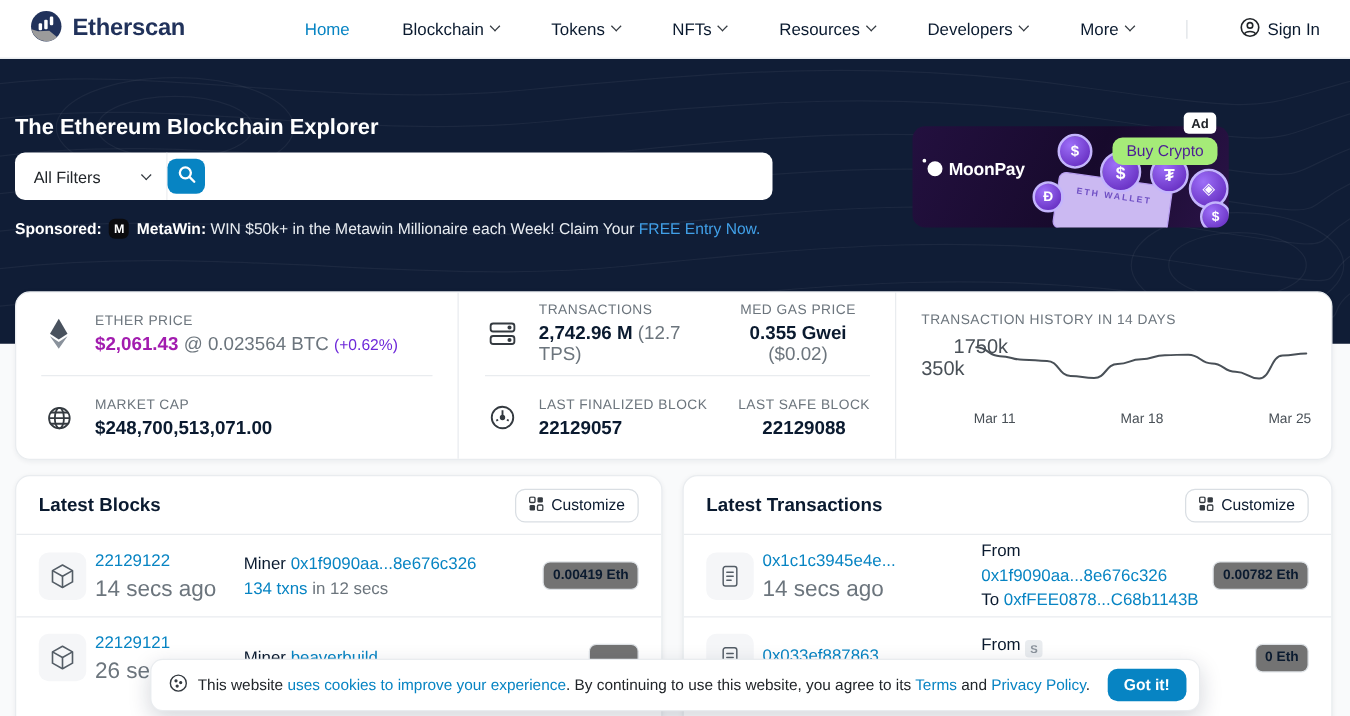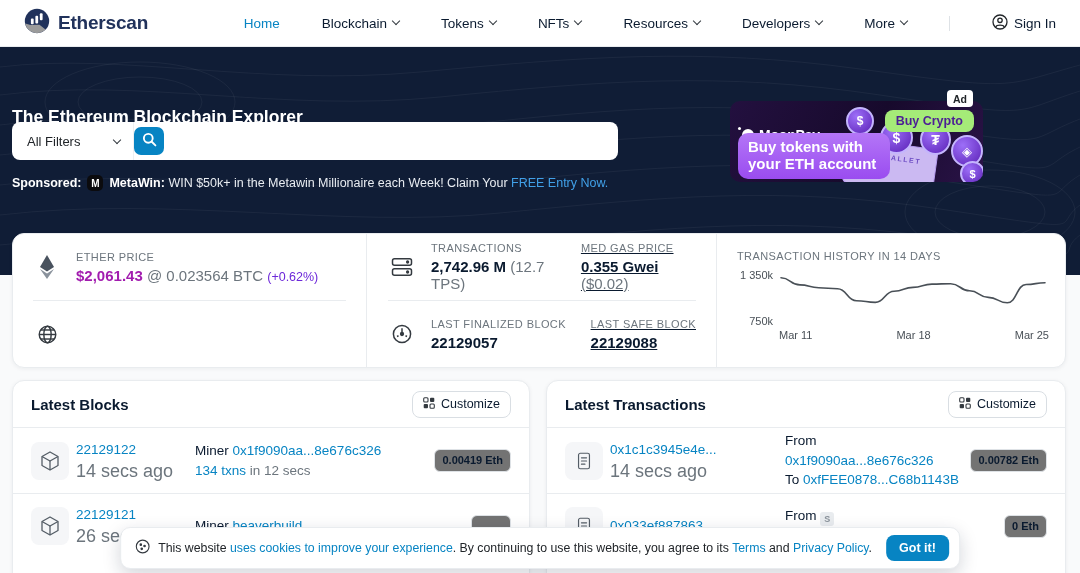--- a/index.html
+++ b/index.html
@@ -26,21 +26,21 @@
   .nav-item { color:#0a1a2f; display:flex; align-items:center; }
   .nav-item.active { color:#0784c3; }
   .chev { width:6px; height:6px; border-right:1.5px solid #343a40; border-bottom:1.5px solid #343a40;
           transform:rotate(45deg); display:inline-block; margin-left:6px; margin-top:-4px; }
   .vdiv { width:1px; height:15px; background:#dee2e6; }
   .signin { display:flex; align-items:center; gap:6px; color:#0a1a2f; }
 
   
   .hero { position:absolute; top:47px; left:0; width:1080px; height:228px; background:#101d36; z-index:1; }
   .topo { position:absolute; inset:0; }
-  .hero-title { position:absolute; left:12px; top:60px; color:#fff; font-size:17.5px; font-weight:700; }
+  .hero-title { position:absolute; left:12px; top:44px; color:#fff; font-size:17.5px; font-weight:700; }
   .search-bar {
     position:absolute; left:12px; top:75px; width:606px; height:38px;
     background:#fff; border-radius:8px; display:flex; align-items:center; overflow:hidden;
   }
   .filter-box { width:122px; height:100%; display:flex; align-items:center; justify-content:space-between;
     padding:0 13px 0 15px; font-size:13px; color:#212529; cursor:pointer; border-right:1px solid #eef0f2; }
   .filter-box .chev { margin-top:-2px; }
   .search-input { flex:1; border:none; outline:none; font-size:13px; padding:0 12px;
     font-family:"Liberation Sans","DejaVu Sans",sans-serif; color:#212529; background:transparent; }
   .search-input::placeholder { color:#8a929b; }
@@ -61,21 +61,21 @@
   }
   .ad-badge { position:absolute; left:947px; top:43px; width:26px; height:17px; background:#fff;
     border-radius:4px; font-size:10.5px; font-weight:700; color:#212529;
     display:flex; align-items:center; justify-content:center; z-index:3; }
   .moonpay { position:absolute; left:12px; top:10px; display:flex; align-items:center; gap:5px;margin-top:16px; }
   .moon-icon { width:12px; height:12px; background:#fff; border-radius:50%; position:relative; }
   .moon-icon::after { content:""; position:absolute; left:-4px; top:-2px; width:3px; height:3px;
     background:#fff; border-radius:50%; }
   .moonpay-text { color:#fff; font-size:14px; font-weight:700; letter-spacing:-0.2px; }
   .buy-crypto { position:absolute; right:9px; top:9px; background:#a5eb78; color:#4c1d95;
-    border:none; border-radius:8px; font-size:12.5px; font-weight:700; padding:4px 11px; cursor:pointer; }
+    border:none; border-radius:8px; font-size:12.5px; font-weight:400; padding:4px 11px; cursor:pointer; }
   .ad-msg { position:absolute; left:8px; top:32px; width:152px; padding:6px 10px;
     background:linear-gradient(180deg,#b476f7,#9a4cf0); border-radius:10px;
     color:#fff; font-size:15px; font-weight:700; line-height:1.12; }
   .wallet-card { position:absolute; left:114px; top:42px; width:92px; height:46px;
     background:#cbb9f2; border:1px solid #b79df0; border-radius:6px; transform:rotate(8deg);
     font-size:7px; letter-spacing:1.6px; color:#6f4fc4; text-align:center; padding-top:10px; font-weight:700; }
   .coin { position:absolute; border-radius:50%;
     background:radial-gradient(circle at 35% 30%,#9d6ff8,#5b21b6); border:2px solid #c4b5fd;
     color:#fff; font-weight:700; display:flex; align-items:center; justify-content:center; }
 
@@ -88,26 +88,26 @@
   .stat-col-2 { left:355px; width:349px; border-right:1px solid #e9ecef; }
   .stat-col-3 { left:705px; right:0; }
   .stat-row { height:66px; display:flex; align-items:center; padding:0 20px; gap:15px; }
   .stat-hdiv { height:1px; background:#e9ecef; margin:0 20px; }
   .stat-icon { width:28px; display:flex; justify-content:center; flex-shrink:0; }
   .stat-label { font-size:11px; color:#6c757d; letter-spacing:0.4px; margin-bottom:4px; }
   .stat-value { font-size:15px; color:#0a1a2f; }
   .stat-value b { font-weight:700; }
   .gray { color:#6c757d; font-weight:400; }
   .green { color:#6d28d9; font-size:12.5px; }
-  .stat-right { margin-left:auto; text-align:left;text-decoration:underline; }
+  .stat-right { margin-left:auto; text-align:center; }
   .chart-block { padding:16px 14px 0 19px; }
   .chart-title { font-size:11px; color:#6c757d; letter-spacing:0.4px; margin-bottom:7px; }
   .chart-body { display:flex; gap:6px; }
-  .ylabels { display:flex; flex-direction:column; justify-content:space-between; height:58px;
-    font-size:11px; color:#495057; text-align:right; width:36px; flex-shrink:0; }
+  .ylabels { display:flex; flex-direction:row; justify-content:space-between; height:58px;
+    font-size:16px; color:#495057; text-align:right; width:36px; flex-shrink:0; }
   .xlabels { display:flex; justify-content:space-between; font-size:11px; color:#495057;
     margin:2px 0 0 42px; width:270px; }
 
   
   .list-card { position:absolute; top:380px; height:215px; z-index:2; overflow:hidden; }
   .blocks-card { left:12px; width:518px; }
   .txns-card { left:546px; width:520px; }
   .list-header { height:47px; display:flex; align-items:center; justify-content:space-between;
     padding:0 18px; border-bottom:1px solid #e9ecef; }
   .list-title { font-size:15px; font-weight:700; color:#0a1a2f; }
@@ -252,21 +252,20 @@
     <span class="coin" style="left:150px; top:20px; width:33px; height:33px; font-size:14px;">$</span>
     <span class="coin" style="left:190px; top:23px; width:31px; height:31px; font-size:14px;">₮</span>
     <span class="coin" style="left:221px; top:34px; width:32px; height:32px; font-size:13px;">◈</span>
     <span class="coin" style="left:230px; top:60px; width:25px; height:25px; font-size:11px;">$</span>
     <span class="coin" style="left:96px;  top:44px; width:25px; height:25px; font-size:11px;">Ð</span>
     <span class="moonpay">
       <span class="moon-icon"></span>
       <span class="moonpay-text">MoonPay</span>
     </span>
     <button class="buy-crypto">Buy Crypto</button>
-    <span class="ad-msg">Buy tokens with your ETH account</span>
   </a>
 </section>
 
 <section class="card stats-card">
 
   <div class="stat-col stat-col-1">
     <div class="stat-row">
       <span class="stat-icon">
         <svg width="16" height="26" viewBox="0 0 16 26">
           <path d="M8 1 L15 13 L8 17.6 L1 13 Z" fill="#49525e"></path>
@@ -286,20 +285,24 @@
     <div class="stat-row">
       <span class="stat-icon">
         <svg width="25" height="25" viewBox="0 0 26 26" fill="none" stroke="#343a40" stroke-width="1.5">
           <circle cx="13" cy="13" r="8.6"></circle>
           <ellipse cx="13" cy="13" rx="3.8" ry="8.6"></ellipse>
           <line x1="4.4" y1="13" x2="21.6" y2="13"></line>
           <line x1="5.8" y1="8.3" x2="20.2" y2="8.3"></line>
           <line x1="5.8" y1="17.7" x2="20.2" y2="17.7"></line>
         </svg>
       </span>
+      <div>
+        <div class="stat-label">MARKET CAP</div>
+        <p class="stat-value"><b>$248,700,513,071.00</b></p>
+      </div>
     </div>
   </div>
 
   <div class="stat-col stat-col-2">
     <div class="stat-row">
       <span class="stat-icon">
         <svg width="24" height="24" viewBox="0 0 24 24" fill="none" stroke="#343a40" stroke-width="1.5">
           <rect x="2.5" y="3.8" width="19" height="6.4" rx="2"></rect>
           <rect x="2.5" y="13.8" width="19" height="6.4" rx="2"></rect>
           <circle cx="17.6" cy="7" r="0.9" fill="#343a40"></circle>

